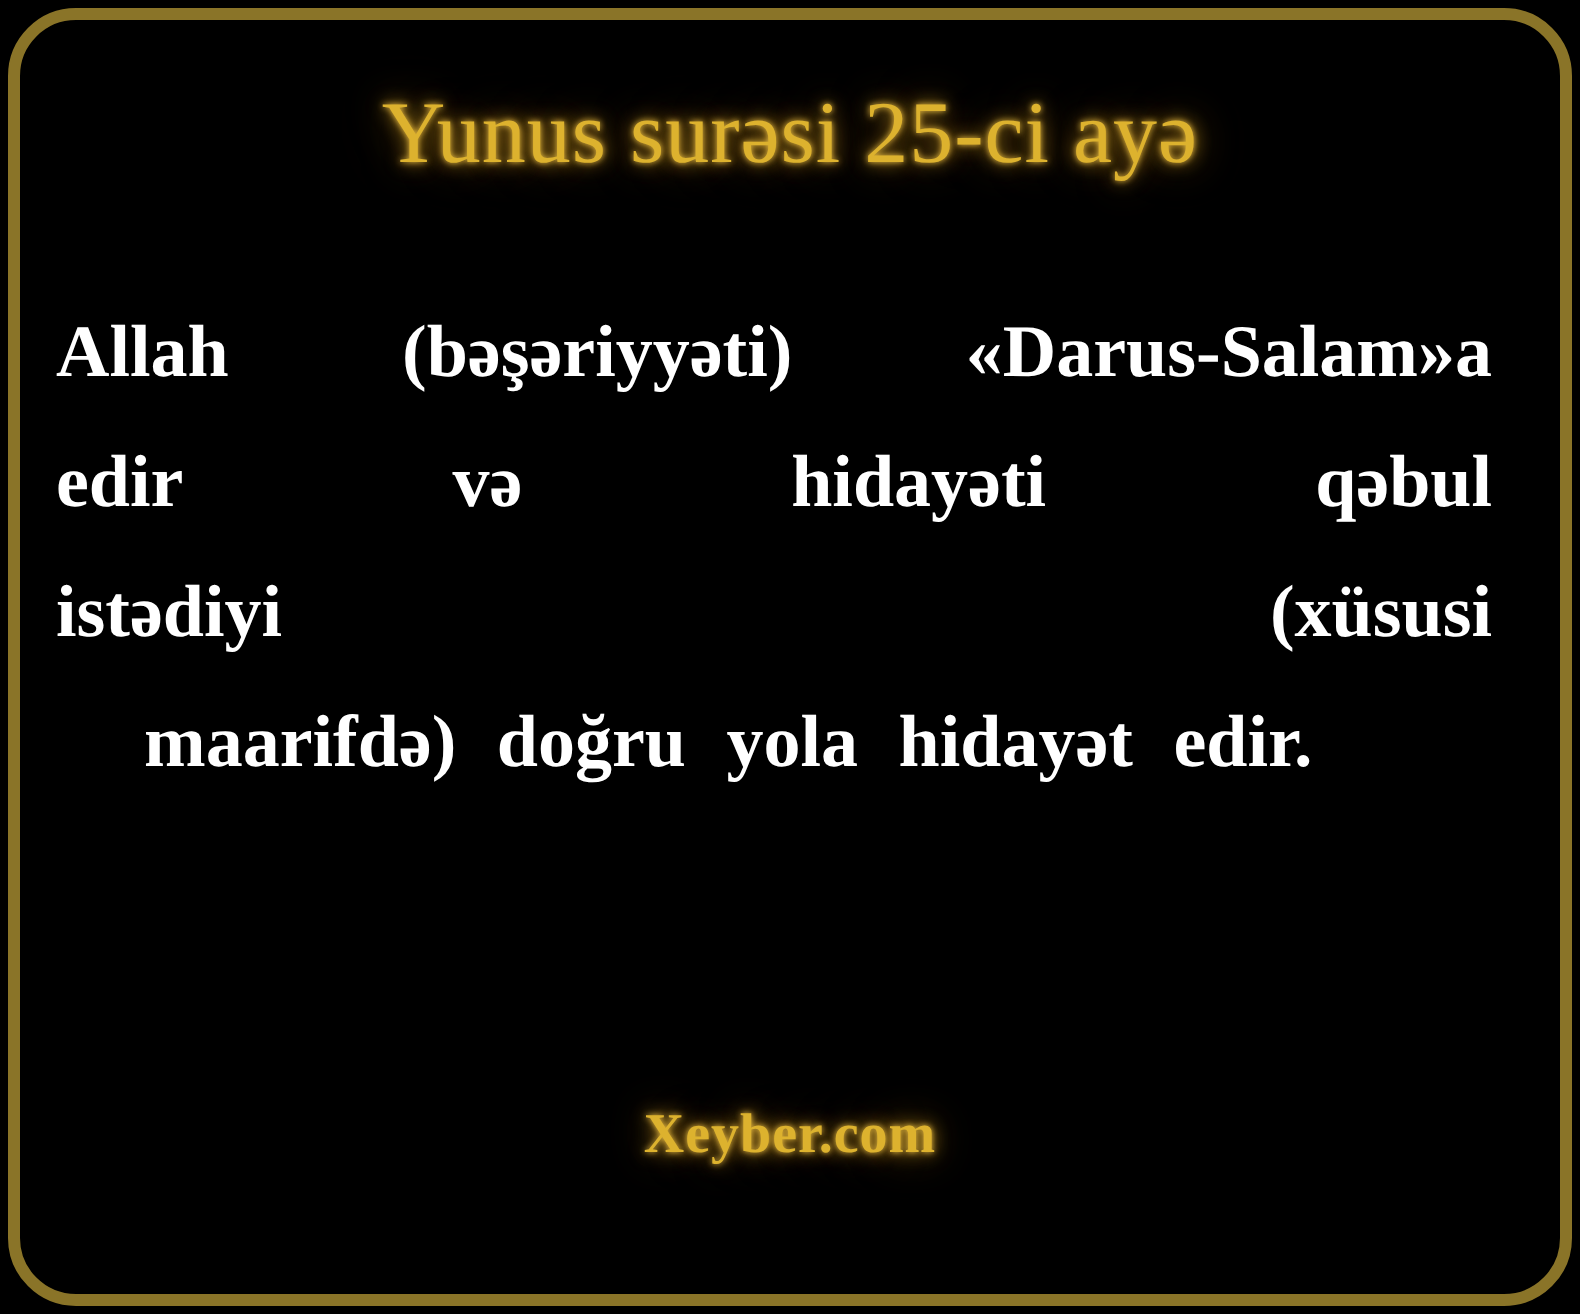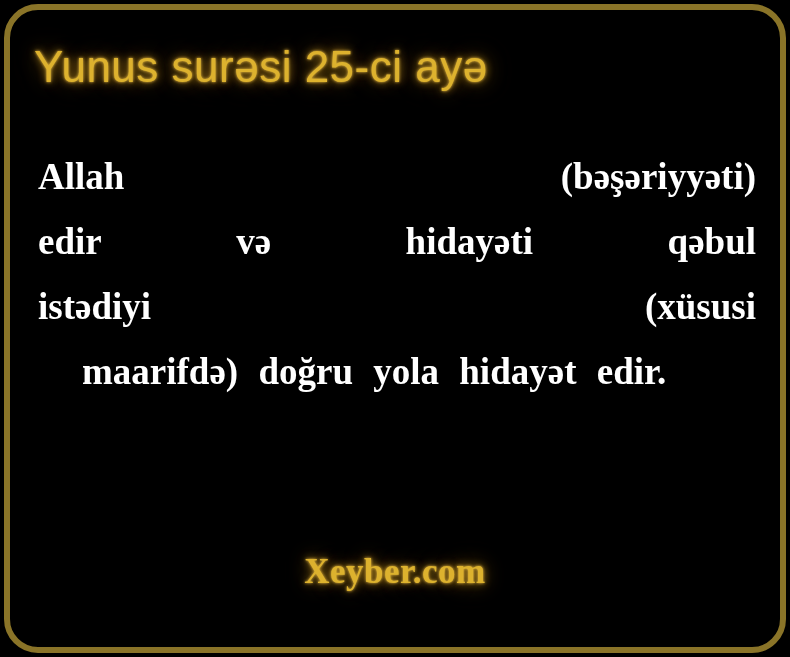--- a/index.html
+++ b/index.html
@@ -41,39 +41,39 @@
     top: 0;
     width: 790px;
     height: 657px;
     box-sizing: border-box;
     padding: 0 34px;
   }
 
   .title {
     margin: 0;
     padding-top: 44px;
-    text-align: left;
-    font-family: Liberation Sans, sans-serif;
+    text-align: center;
+    font-family: Liberation Serif, serif;
     font-size: 44px;
     font-weight: 400;
     line-height: 1.05;
     letter-spacing: 0.5px;
     color: #ddb22e;
     text-shadow:
       0 0 3px rgba(255, 205, 70, 0.95),
       0 0 9px rgba(225, 170, 40, 0.75),
       0 0 20px rgba(190, 135, 20, 0.55),
       0 0 34px rgba(150, 105, 10, 0.35);
   }
 
   .body-text {
     margin: 0;
     padding: 0 0 0 0;
     position: absolute;
-    left: 38px;
+    left: 28px;
     top: 144px;
     width: 718px;
   }
 
   .line {
     color: #ffffff;
     font-family: "Liberation Serif", "DejaVu Serif", serif;
     font-size: 37px;
     font-weight: 700;
     line-height: 65px;
@@ -95,21 +95,21 @@
     margin-right: 11px;
   }
 
   .footer {
     position: absolute;
     left: 0;
     top: 552px;
     width: 790px;
     text-align: center;
     font-family: "Liberation Serif", "DejaVu Serif", serif;
-    font-size: 35px;
+    font-size: 28px;
     font-weight: 700;
     color: #ddb22e;
     letter-spacing: 0.5px;
     text-shadow:
       0 0 3px rgba(255, 205, 70, 0.95),
       0 0 9px rgba(225, 170, 40, 0.75),
       0 0 20px rgba(190, 135, 20, 0.5),
       0 0 32px rgba(150, 105, 10, 0.3);
   }
 </style>
@@ -121,20 +121,21 @@
   <div id="frame"></div>
 
   <div id="content">
 
     <h1 class="title">Yunus surəsi 25-ci ayə</h1>
 
     <div class="body-text">
       <div class="line">
         <span class="w">Allah</span>
         <span class="w">(bəşəriyyəti)</span>
+        <span class="w">«Darus-Salam»a</span>
       </div>
       <div class="line">
         <span class="w">edir</span>
         <span class="w">və</span>
         <span class="w">hidayəti</span>
         <span class="w">qəbul</span>
       </div>
       <div class="line">
         <span class="w">istədiyi</span>
         <span class="w">(xüsusi</span>

